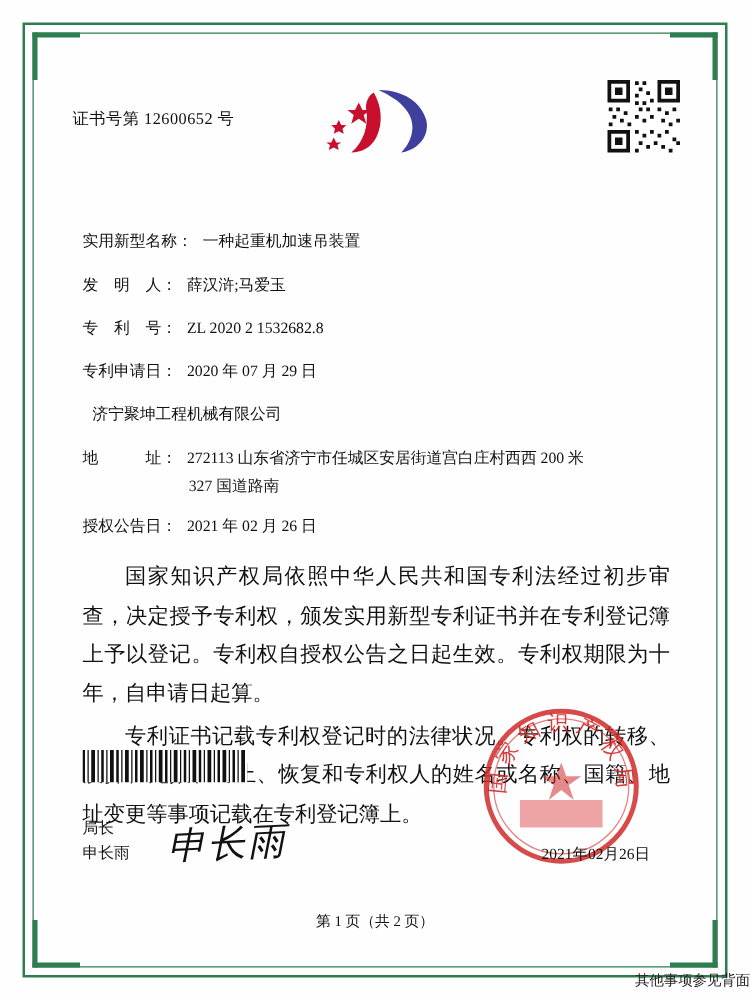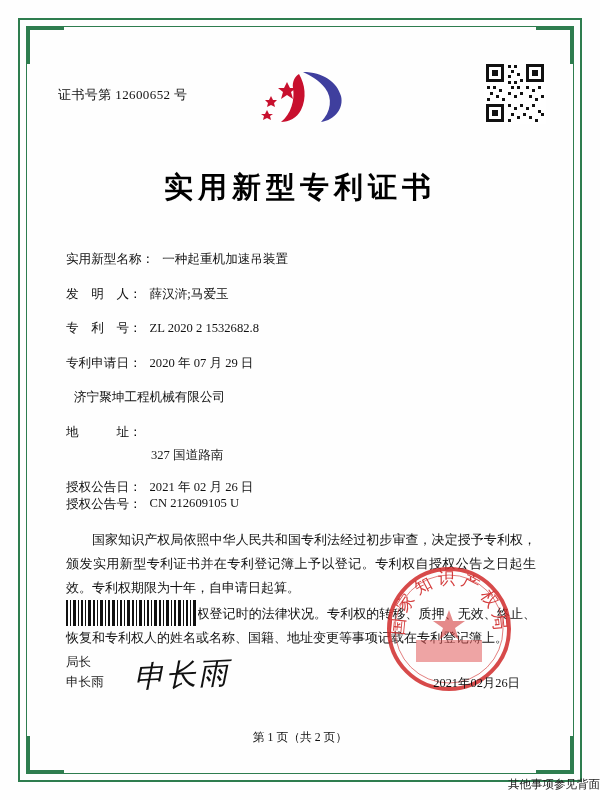--- a/index.html
+++ b/index.html
@@ -131,21 +131,21 @@
     margin-bottom: 15px;
     flex-direction: column;
   }
   .two-col .col1 { width: 262px; display: flex; }
   .two-col .col2 { display: flex; }
 
   .paragraphs {
     margin-top: 14px;
     padding-left: 20px;
     padding-right: 18px;
-    font-size: 13px;
+    font-size: 17px;
     line-height: 1.85;
     text-align: justify;
     color: #111;
   }
   .paragraphs p {
     margin: 0 0 2px 0;
     text-indent: 2em;
   }
 
   
@@ -289,21 +289,20 @@
               <rect x="39" y="51" width="3" height="3"></rect>
               <rect x="45" y="54" width="3" height="3"></rect>
             <rect x="51" y="57" width="3" height="3"></rect>
               <rect x="57" y="51" width="3" height="3"></rect>
               <rect x="24" y="57" width="3" height="3"></rect>
           </g>
         </svg>
       </div>
     </div>
 
-    <div class="title">实用新型专利证书</div>
 
     <div class="fields">
 
       <div class="field-row">
         <span class="field-label">实用新型名称：</span>
         <span class="field-value">一种起重机加速吊装置</span>
       </div>
 
       <div class="field-row">
         <span class="field-label">发　明　人：</span>
@@ -319,31 +318,28 @@
         <span class="field-label">专利申请日：</span>
         <span class="field-value">2020 年 07 月 29 日</span>
       </div>
 
       <div class="field-row">
         <span class="field-value">济宁聚坤工程机械有限公司</span>
       </div>
 
       <div class="field-row">
         <span class="field-label">地　　　址：</span>
+        <span class="field-value">272113  山东省济宁市任城区安居街道宫白庄村西西 200 米</span>
       </div>
       <div class="addr-second">327 国道路南</div>
 
       <div class="two-col">
         <div class="col1">
           <span class="field-label">授权公告日：</span>
           <span class="field-value">2021 年 02 月 26 日</span>
-        </div>
-        <div class="col2">
-          <span class="field-label">授权公告号：</span>
-          <span class="field-value">CN 212609105 U</span>
         </div>
       </div>
 
     </div>
 
     <div class="paragraphs">
       <p>国家知识产权局依照中华人民共和国专利法经过初步审查，决定授予专利权，颁发实用新型专利证书并在专利登记簿上予以登记。专利权自授权公告之日起生效。专利权期限为十年，自申请日起算。</p>
       <p>专利证书记载专利权登记时的法律状况。专利权的转移、质押、无效、终止、恢复和专利权人的姓名或名称、国籍、地址变更等事项记载在专利登记簿上。</p>
     </div>
 

